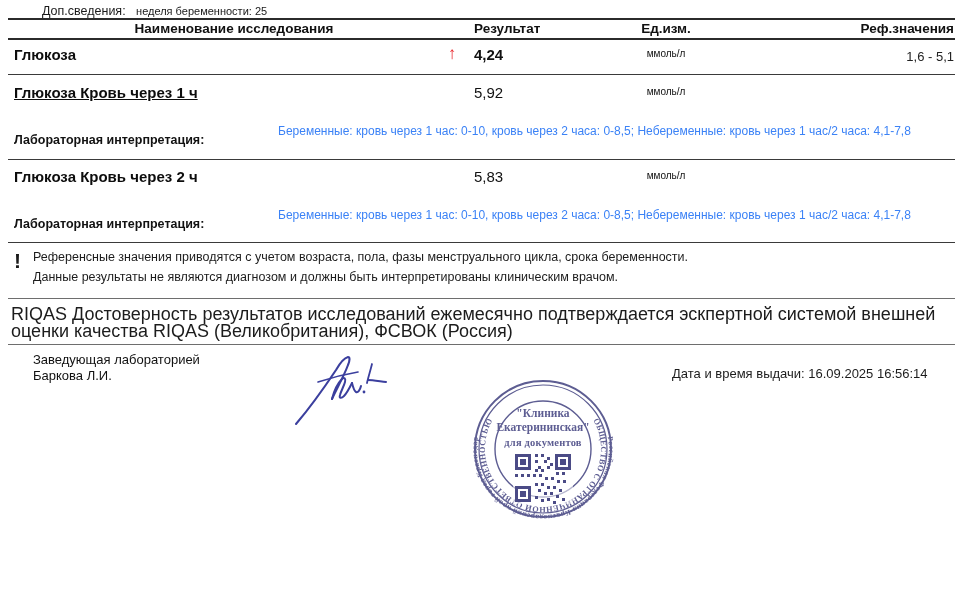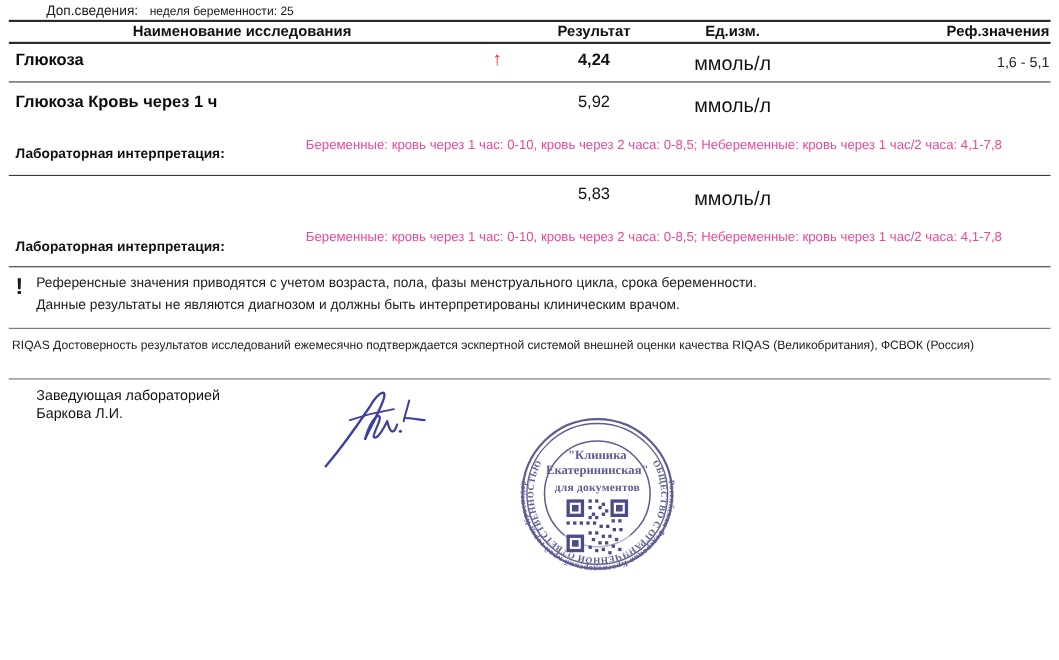--- a/index.html
+++ b/index.html
@@ -45,50 +45,50 @@
     width: 947px;
     background: #2b2b2b;
   }
   .rule.thick { height: 2px; }
   .rule.thin  { height: 1px; background: #3a3a3a; }
   .rule.hair  { height: 1px; background: #6e6e6e; }
 
   
   .col-name   { position: absolute; left: 14px;  }
   .col-flag   { position: absolute; left: 430px; width: 44px; text-align: center; }
-  .col-result { position: absolute; left: 474px; width: 132px; text-align: center; }
+  .col-result { position: absolute; left: 474px; width: 132px; text-align: left; }
   .col-unit   { position: absolute; left: 606px; width: 120px; text-align: center; }
   .col-ref    { position: absolute; left: 726px; width: 228px; text-align: right; }
 
   .hdr {
     font-size: 13.5px;
     font-weight: bold;
     color: #111111;
     white-space: nowrap;
   }
   .hdr.col-name {
-    left: 12px;
+    left: 26px;
     width: 416px;
     text-align: center;
   }
 
   .analyte {
     font-size: 15px;
     font-weight: bold;
     color: #0d0d0d;
     white-space: nowrap;
   }
   .result-val {
     font-size: 15px;
     color: #111111;
     white-space: nowrap;
   }
   .result-val.abnormal { font-weight: bold; }
   .unit-val {
-    font-size: 18px;
+    font-size: 10px;
     color: #111111;
     white-space: nowrap;
   }
   .ref-val {
     font-size: 13px;
     color: #222222;
     white-space: nowrap;
   }
   .flag-up {
     color: #e8252a;
@@ -105,21 +105,21 @@
     font-weight: bold;
     color: #121212;
     white-space: nowrap;
   }
   .interp-text {
     position: absolute;
     left: 278px;
     width: 684px;
     font-size: 12px;
     line-height: 16px;
-    color: #ec4899;
+    color: #3b82f6;
   }
 
   
   .bang {
     position: absolute;
     left: 14px;
     font-size: 21px;
     line-height: 1;
     font-weight: bold;
     color: #1a1a1a;
@@ -131,21 +131,21 @@
     color: #1c1c1c;
     white-space: nowrap;
   }
 
   
   .riqas-text {
     position: absolute;
     left: 11px;
     top: 306px;
     width: 948px;
-    font-size: 11px;
+    font-size: 18px;
     line-height: 17px;
     color: #1c1c1c;
   }
 
   
   .sig-name {
     position: absolute;
     left: 33px;
     font-size: 13px;
     line-height: 16px;
@@ -197,29 +197,30 @@
   <div class="rule thick" style="top:38px;"></div>
 
   <div class="analyte col-name" style="top:46px;">Глюкоза</div>
   <div class="flag-up col-flag" style="top:45px;">↑</div>
   <div class="result-val abnormal col-result" style="top:46px;">4,24</div>
   <div class="unit-val col-unit" style="top:48px;">ммоль/л</div>
   <div class="ref-val col-ref" style="top:49px;">1,6 - 5,1</div>
 
   <div class="rule thin" style="top:74px;"></div>
 
-  <div class="analyte col-name" style="top:84px;">Глюкоза Кровь через 1 ч</div>
+  <div class="analyte col-name" style="top:84px;text-decoration:underline;">Глюкоза Кровь через 1 ч</div>
   <div class="result-val col-result" style="top:84px;">5,92</div>
   <div class="unit-val col-unit" style="top:86px;">ммоль/л</div>
 
   <div class="interp-label" style="top:133px;">Лабораторная интерпретация:</div>
   <div class="interp-text" style="top:123px;">Беременные: кровь через 1 час: 0-10, кровь через 2 часа: 0-8,5; Небеременные: кровь через 1 час/2 часа: 4,1-7,8</div>
 
   <div class="rule thin" style="top:159px;"></div>
 
+  <div class="analyte col-name" style="top:168px;">Глюкоза Кровь через 2 ч</div>
   <div class="result-val col-result" style="top:168px;">5,83</div>
   <div class="unit-val col-unit" style="top:170px;">ммоль/л</div>
 
   <div class="interp-label" style="top:217px;">Лабораторная интерпретация:</div>
   <div class="interp-text" style="top:207px;">Беременные: кровь через 1 час: 0-10, кровь через 2 часа: 0-8,5; Небеременные: кровь через 1 час/2 часа: 4,1-7,8</div>
 
   <div class="rule thin" style="top:242px;"></div>
 
   <div class="bang" style="top:250px;">!</div>
   <div class="note-line" style="top:250px;">Референсные значения приводятся с учетом возраста, пола, фазы менструального цикла, срока беременности.</div>
@@ -237,20 +238,21 @@
       <path d="M8 72 C 20 58, 36 36, 48 18 C 52 11, 56 6, 60 5 C 62 5, 62 8, 60 13 C 56 24, 48 38, 44 47" stroke-width="2.1"></path>
       <path d="M30 30 C 42 26, 58 22, 70 20" stroke-width="1.7"></path>
       <path d="M44 47 C 46 39, 50 31, 54 27 C 56 25, 58 26, 57 30 C 56 34, 53 39, 52 43 C 51 46, 53 47, 56 44 C 59 41, 62 35, 64 31" stroke-width="2.0"></path>
       <path d="M64 31 C 65 35, 66 39, 68 40 C 70 41, 72 38, 73 34" stroke-width="2.0"></path>
       <circle cx="76" cy="40" r="1.4" fill="#3b3f9e" stroke="none"></circle>
       <path d="M80 28 C 84 28, 90 29, 98 30" stroke-width="2.0"></path>
       <path d="M84 12 C 82 20, 80 26, 79 31" stroke-width="1.8"></path>
     </g>
   </svg>
 
+  <div class="issue-date">Дата и время выдачи: 16.09.2025 16:56:14</div>
 
   <svg class="stamp" viewBox="0 0 182 160">
     <defs>
       <path id="ring-outer" d="M 91 14 a 66 66 0 1 1 -0.1 0"></path>
       <path id="ring-inner" d="M 91 22 a 58 58 0 1 1 -0.1 0"></path>
       <path id="ring-inn" d="M 91 142 a 52 52 0 1 0 0.1 0"></path>
       <path id="ring-ogrn" d="M 91 148 a 58 58 0 1 0 0.1 0"></path>
     </defs>
 
     <g stroke="#5d5d92" fill="none">

